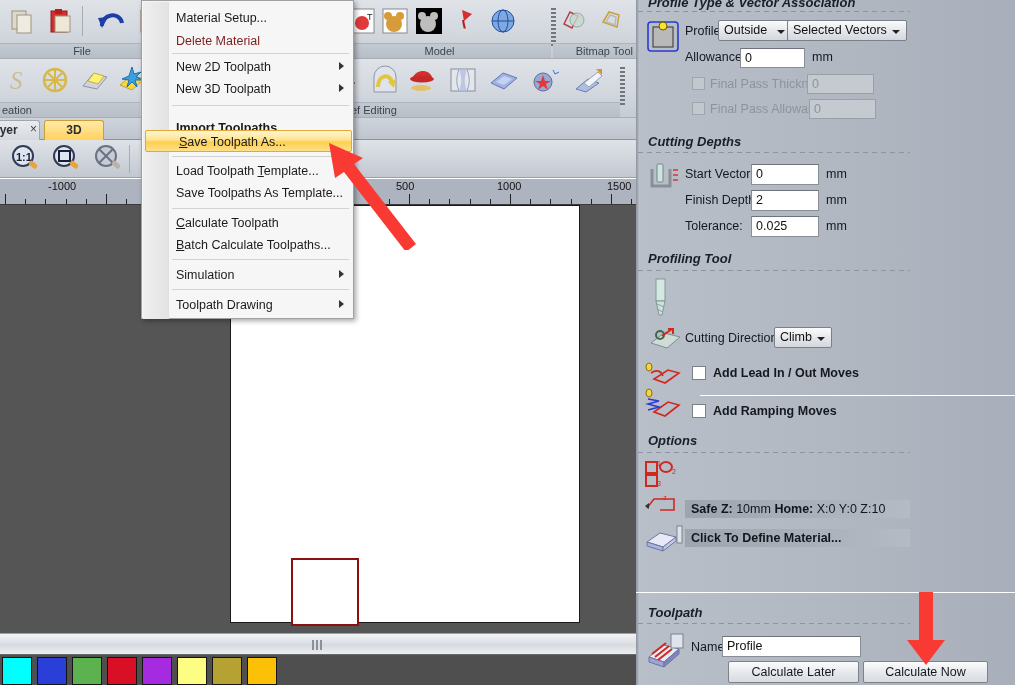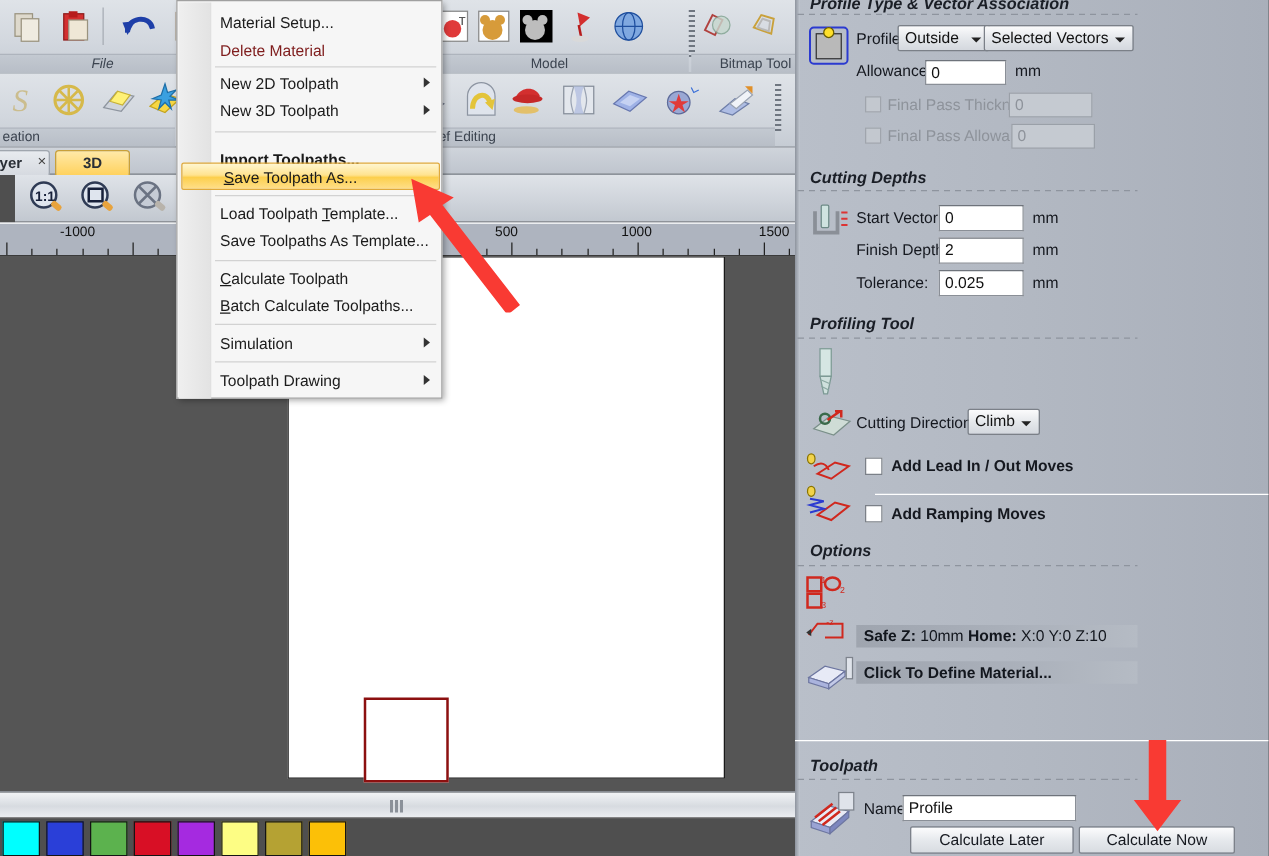--- a/index.html
+++ b/index.html
@@ -65,21 +65,21 @@
   }
   .doctab.inactive { background: linear-gradient(to bottom,#e8ebef,#d6dae0); color: #2a2f36; }
   .doctab.active {
     background: linear-gradient(to bottom,#ffe9a8,#ffd25e);
     color: #2a2f36; border-color: #c8a03a;
   }
   .tab-x { position: absolute; font-size: 12px; color: #444; font-weight: normal; }
 
   
   .viewbar {
-    position: absolute; left: 12px; top: 140px; width: 636px; height: 38px;
+    position: absolute; left: 0; top: 140px; width: 636px; height: 38px;
     background: linear-gradient(to bottom,#dfe3e8 0%,#ced3da 60%,#c2c8d0 100%);
     border-bottom: 1px solid #9aa0a8;
   }
   .vb-icon {
     position: absolute; top: 3px; width: 32px; height: 32px;
   }
 
   
   .ruler-h {
     position: absolute; left: 0; top: 178px; width: 636px; height: 27px;
@@ -298,21 +298,21 @@
             <ellipse cx="18" cy="14" rx="7" ry="7" fill="#c7d8cf" opacity=".8" stroke="#7fa28f"></ellipse>
           </svg>
         </div>
         <div class="icon-btn" style="left:595px; top:4px;">
           <svg width="30" height="30" viewBox="0 0 30 30">
             <path d="M6 16 L12 6 L22 9 L20 21 Z" fill="none" stroke="#c9a13b" stroke-width="1.5"></path>
             <path d="M9 16 L13 9 L19 11 L18 19 Z" fill="none" stroke="#b8b8b8" stroke-width="1.5"></path>
           </svg>
         </div>
 
-        <div class="grp-label" style="left:0; width:164px;font-style:italic;">File</div>
+        <div class="grp-label" style="left:0; width:164px;">File</div>
         <div class="grp-label" style="left:328px; width:223px;">Model</div>
         <div class="grp-label" style="left:553px; width:83px; text-align:right; padding-right:3px;">Bitmap Tool</div>
       </div>
 
       <div class="ribbon-row r2">
         <div class="icon-btn" style="left:2px;  top:4px;">
           <svg width="30" height="30" viewBox="0 0 30 30">
               <text x="6" y="24" font-size="25" font-style="italic" fill="#cbbd8e" font-family="serif">S</text>
             </svg>
         </div>

